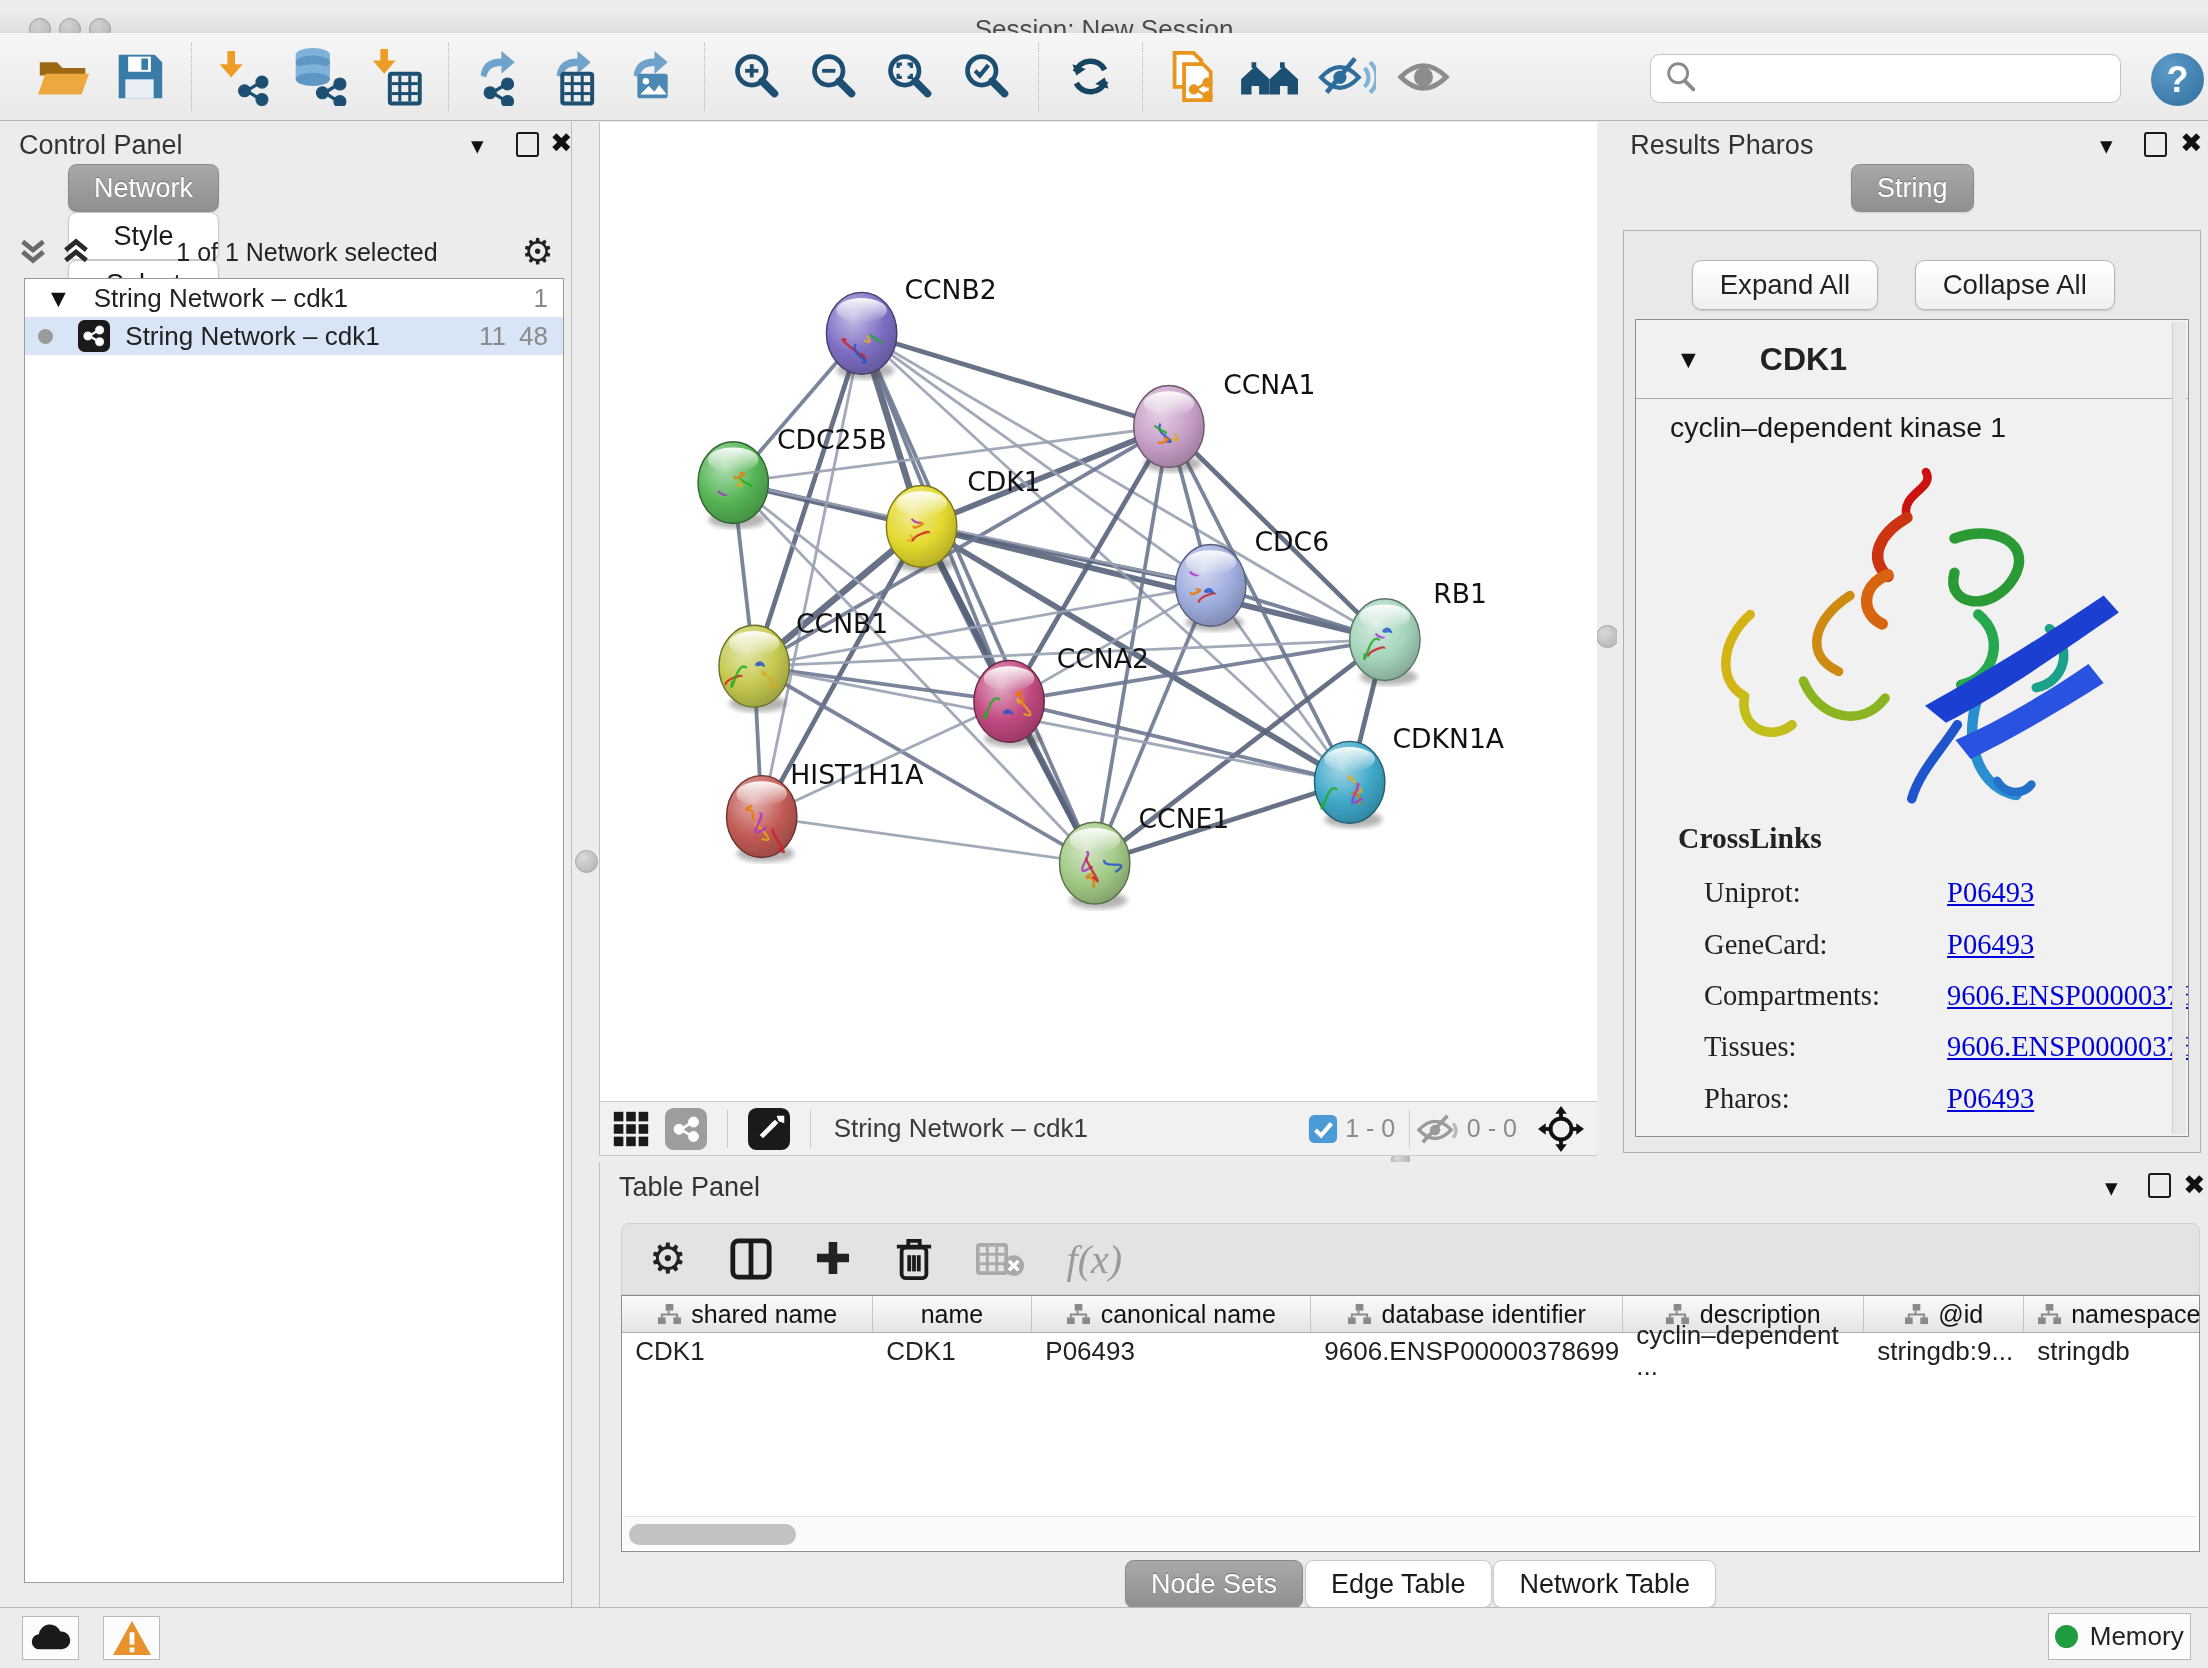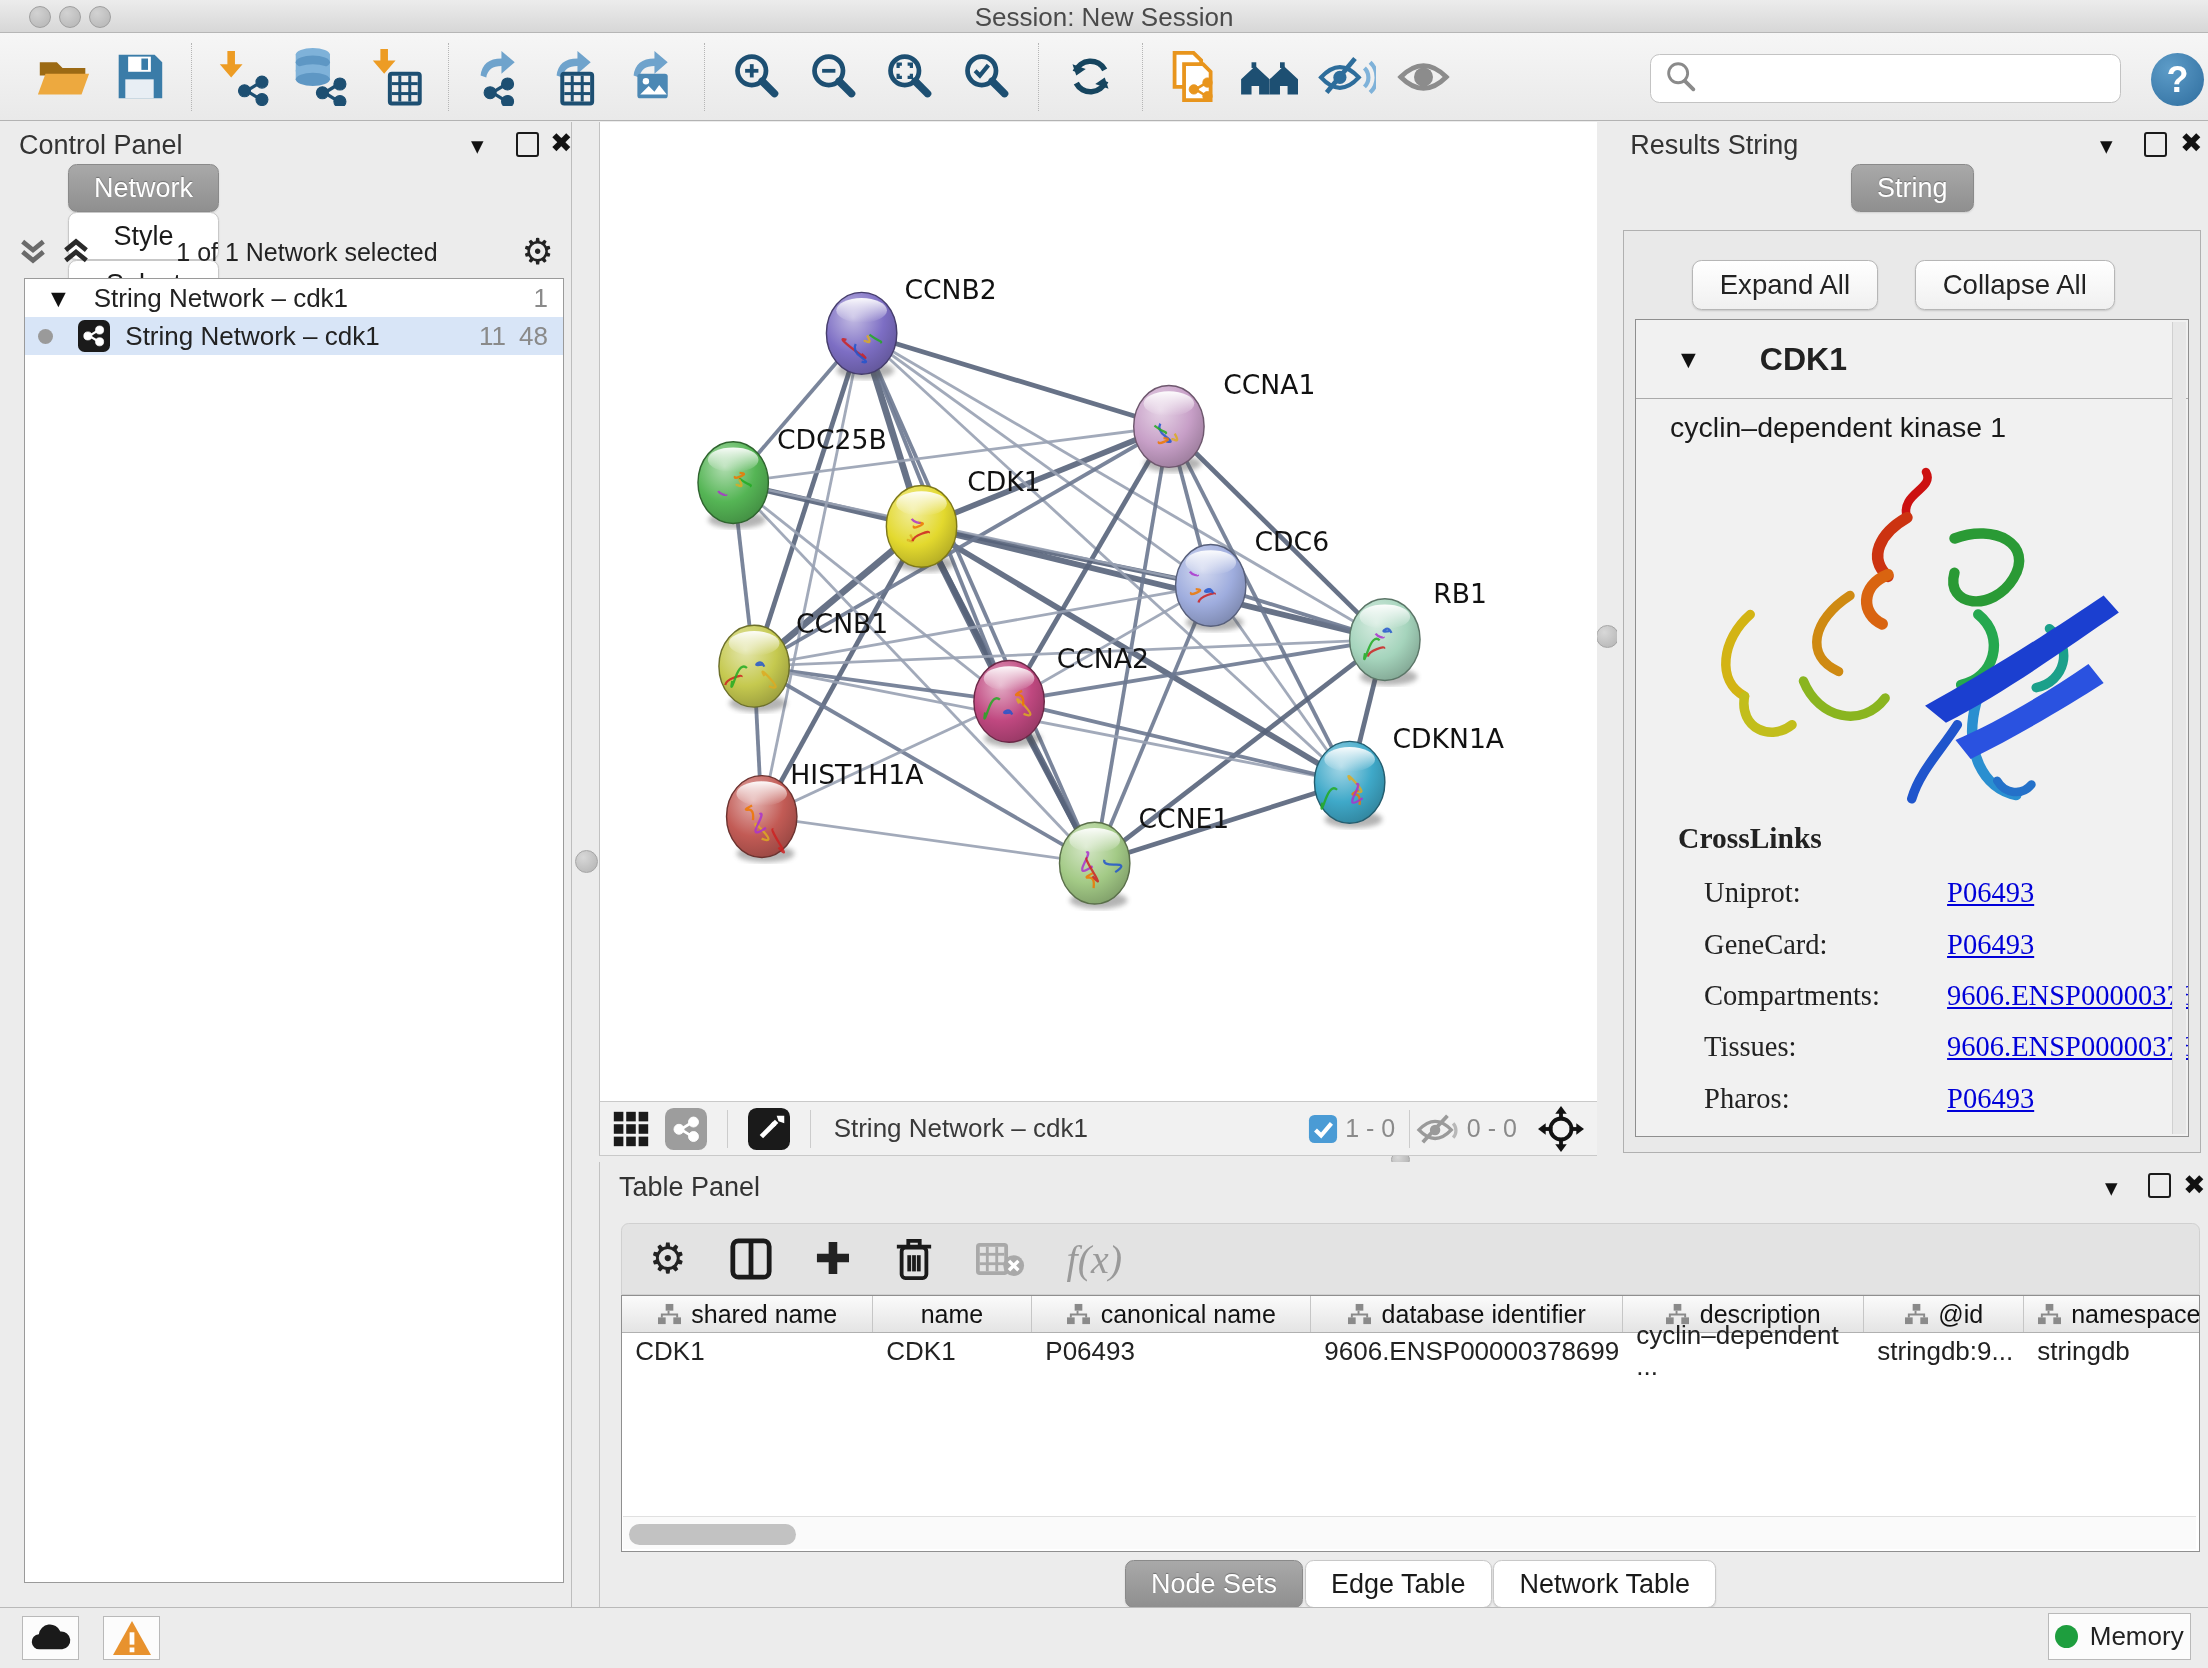--- a/index.html
+++ b/index.html
@@ -1,21 +1,21 @@
 <!DOCTYPE html>
 <html style="font-size:15px"><head>
 <meta charset="utf-8">
 <style>
   html,body{margin:0;padding:0;background:#555;}
   #win{position:relative;width:2208px;height:1668px;background:#ececec;overflow:hidden;
        font-family:"Liberation Sans","DejaVu Sans",sans-serif;color:#222;}
   .abs{position:absolute;}
 
   
-  #titlebar{left:0;top:0;width:2208px;height:32px;
+  #titlebar{left:0;top:12px;width:2208px;height:32px;
     background:linear-gradient(#ececec,#d7d7d7);border-bottom:1px solid #b6b6b6;}
   .traffic{position:absolute;top:5.7px;width:20px;height:20px;border-radius:50%;
     background:radial-gradient(circle at 35% 30%,#d2d2d2,#b4b4b4);border:1px solid #9f9f9f;}
   #wtitle{width:100%;text-align:center;top:1.9px;font-size:26px;color:#4a4a4a;}
 
   
   #toolbar{left:0;top:33px;width:2208px;height:88px;background:linear-gradient(#f6f6f6,#e9e9e9);
     border-bottom:1px solid #b3b3b3;display:flex;align-items:center;padding-left:25px;box-sizing:border-box;}
   .tbtn{width:63px;height:63px;display:flex;align-items:center;justify-content:center;margin:0 6.7px;}
   .tsep{width:0;height:68px;border-left:1.9px dotted #b5b5b5;margin:0 13.3px;}
@@ -657,21 +657,21 @@
             <path d="M24 0 l6 8 h-12 z"></path>
             <path d="M24 48 l6 -8 h-12 z"></path>
             <path d="M0 24 l8 -6 v12 z"></path>
             <path d="M48 24 l-8 -6 v12 z"></path>
           </g>
         </svg>
       </span>
   </div>
 
   <div id="rpanel" class="abs">
-    <div class="abs phead" style="left:13.3px;top:7.6px">Results String</div>
+    <div class="abs phead" style="left:13.3px;top:7.6px">Results Pharos</div>
     <span class="abs tri" style="left:483px;top:11.4px">▾</span>
     <span class="abs fsq" style="left:527px;top:9.5px"></span>
     <span class="abs xico" style="left:563px;top:7.6px">✖</span>
 
     <div id="rtab" class="tabbtn sel">String</div>
 
     <div id="rbox" class="abs">
       <div class="rbtn abs" style="left:68px;top:28.5px">Expand All</div>
       <div class="rbtn abs" style="left:291px;top:28.5px">Collapse All</div>
 

